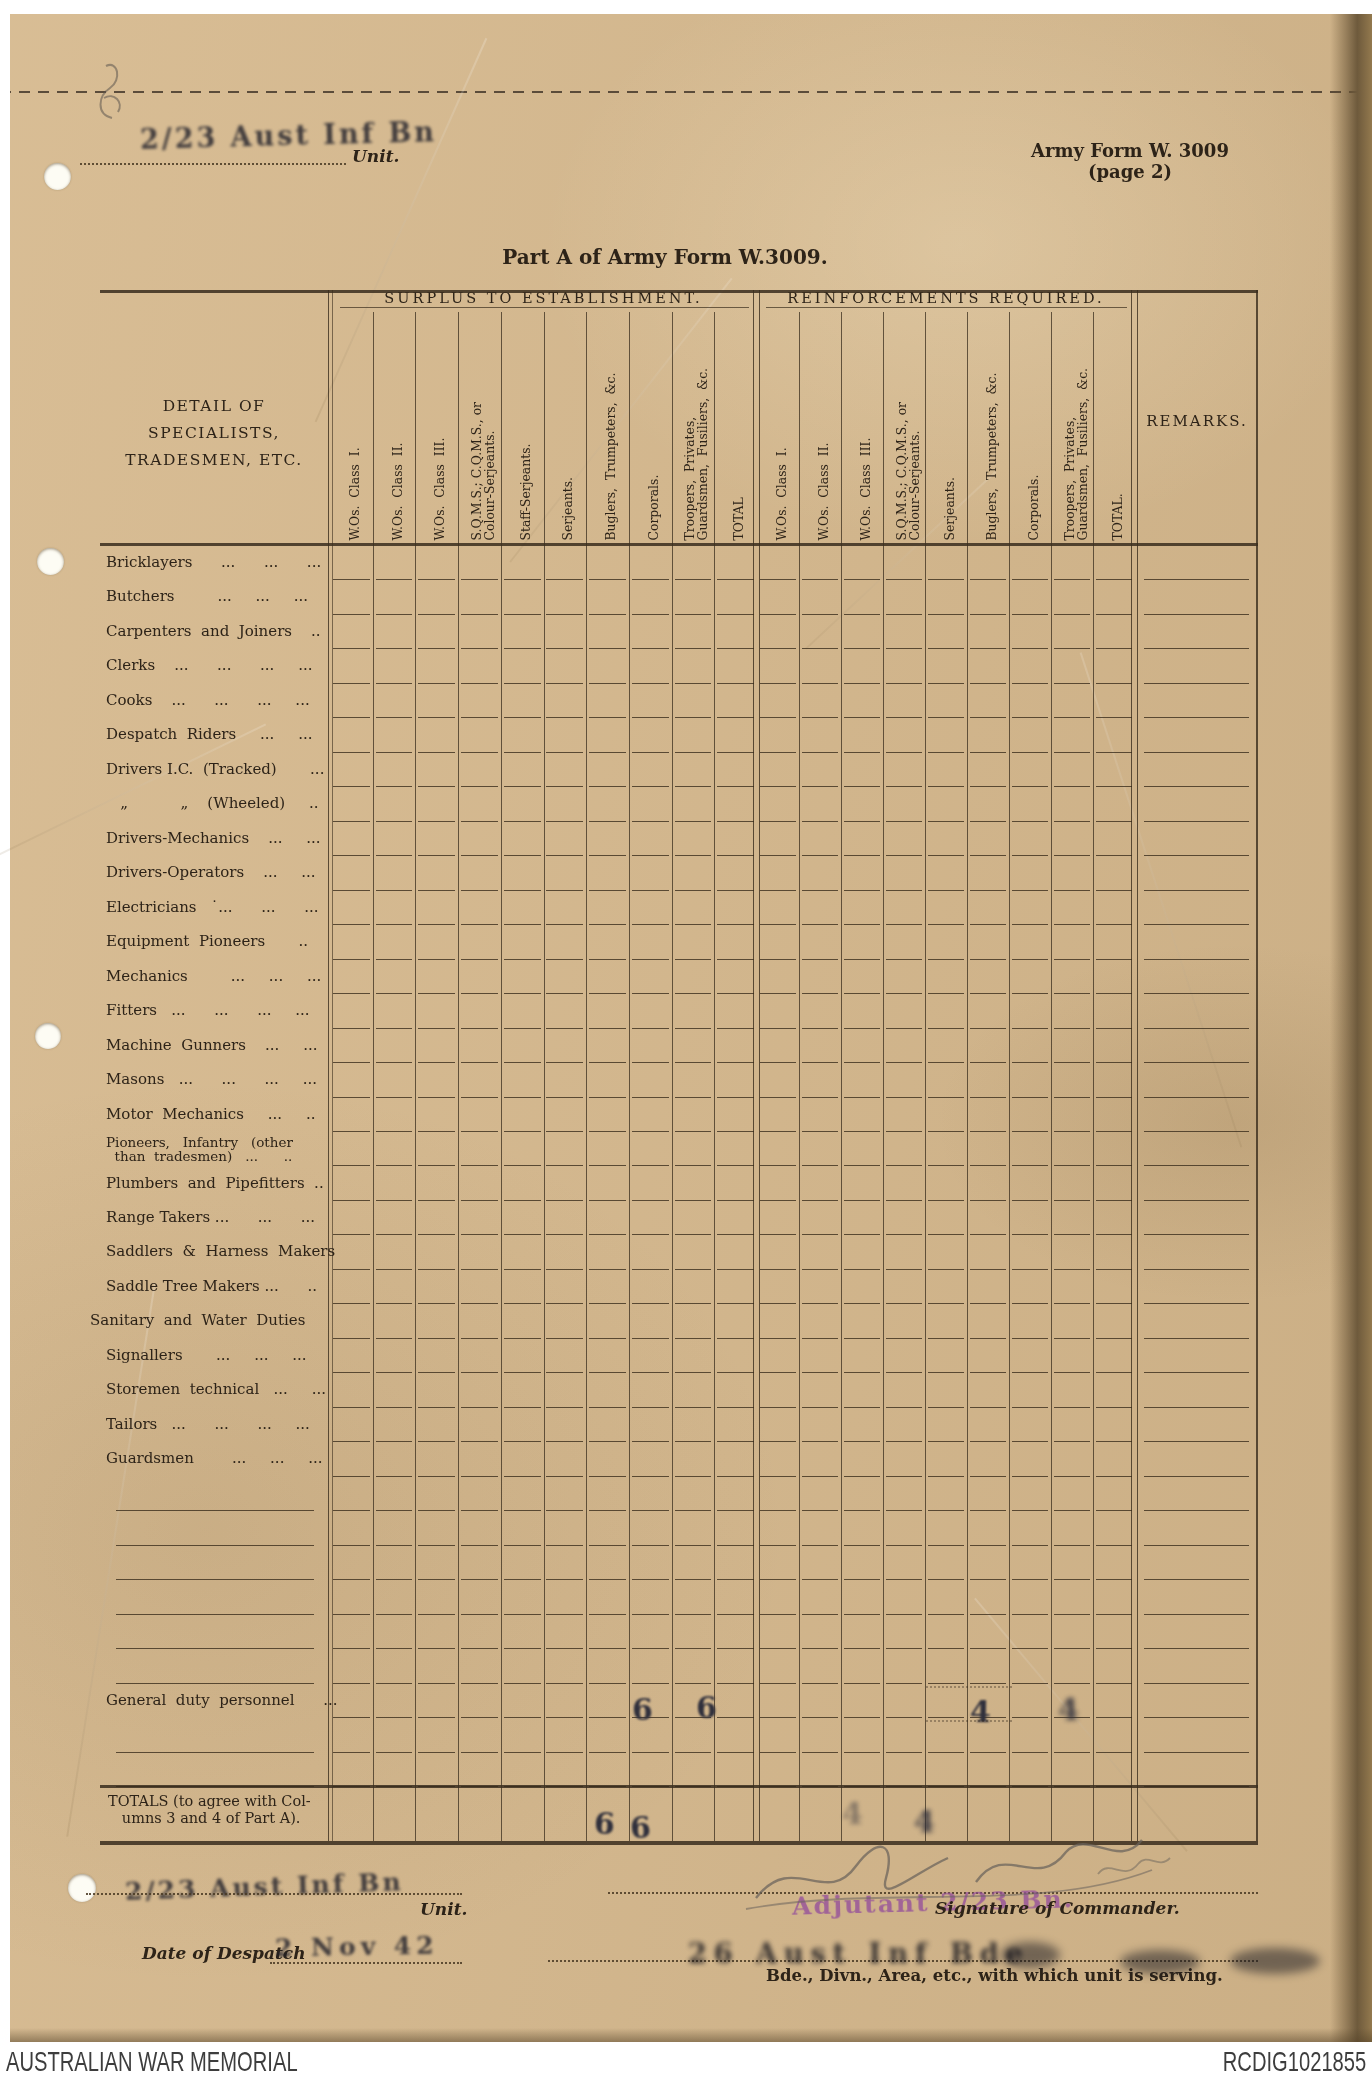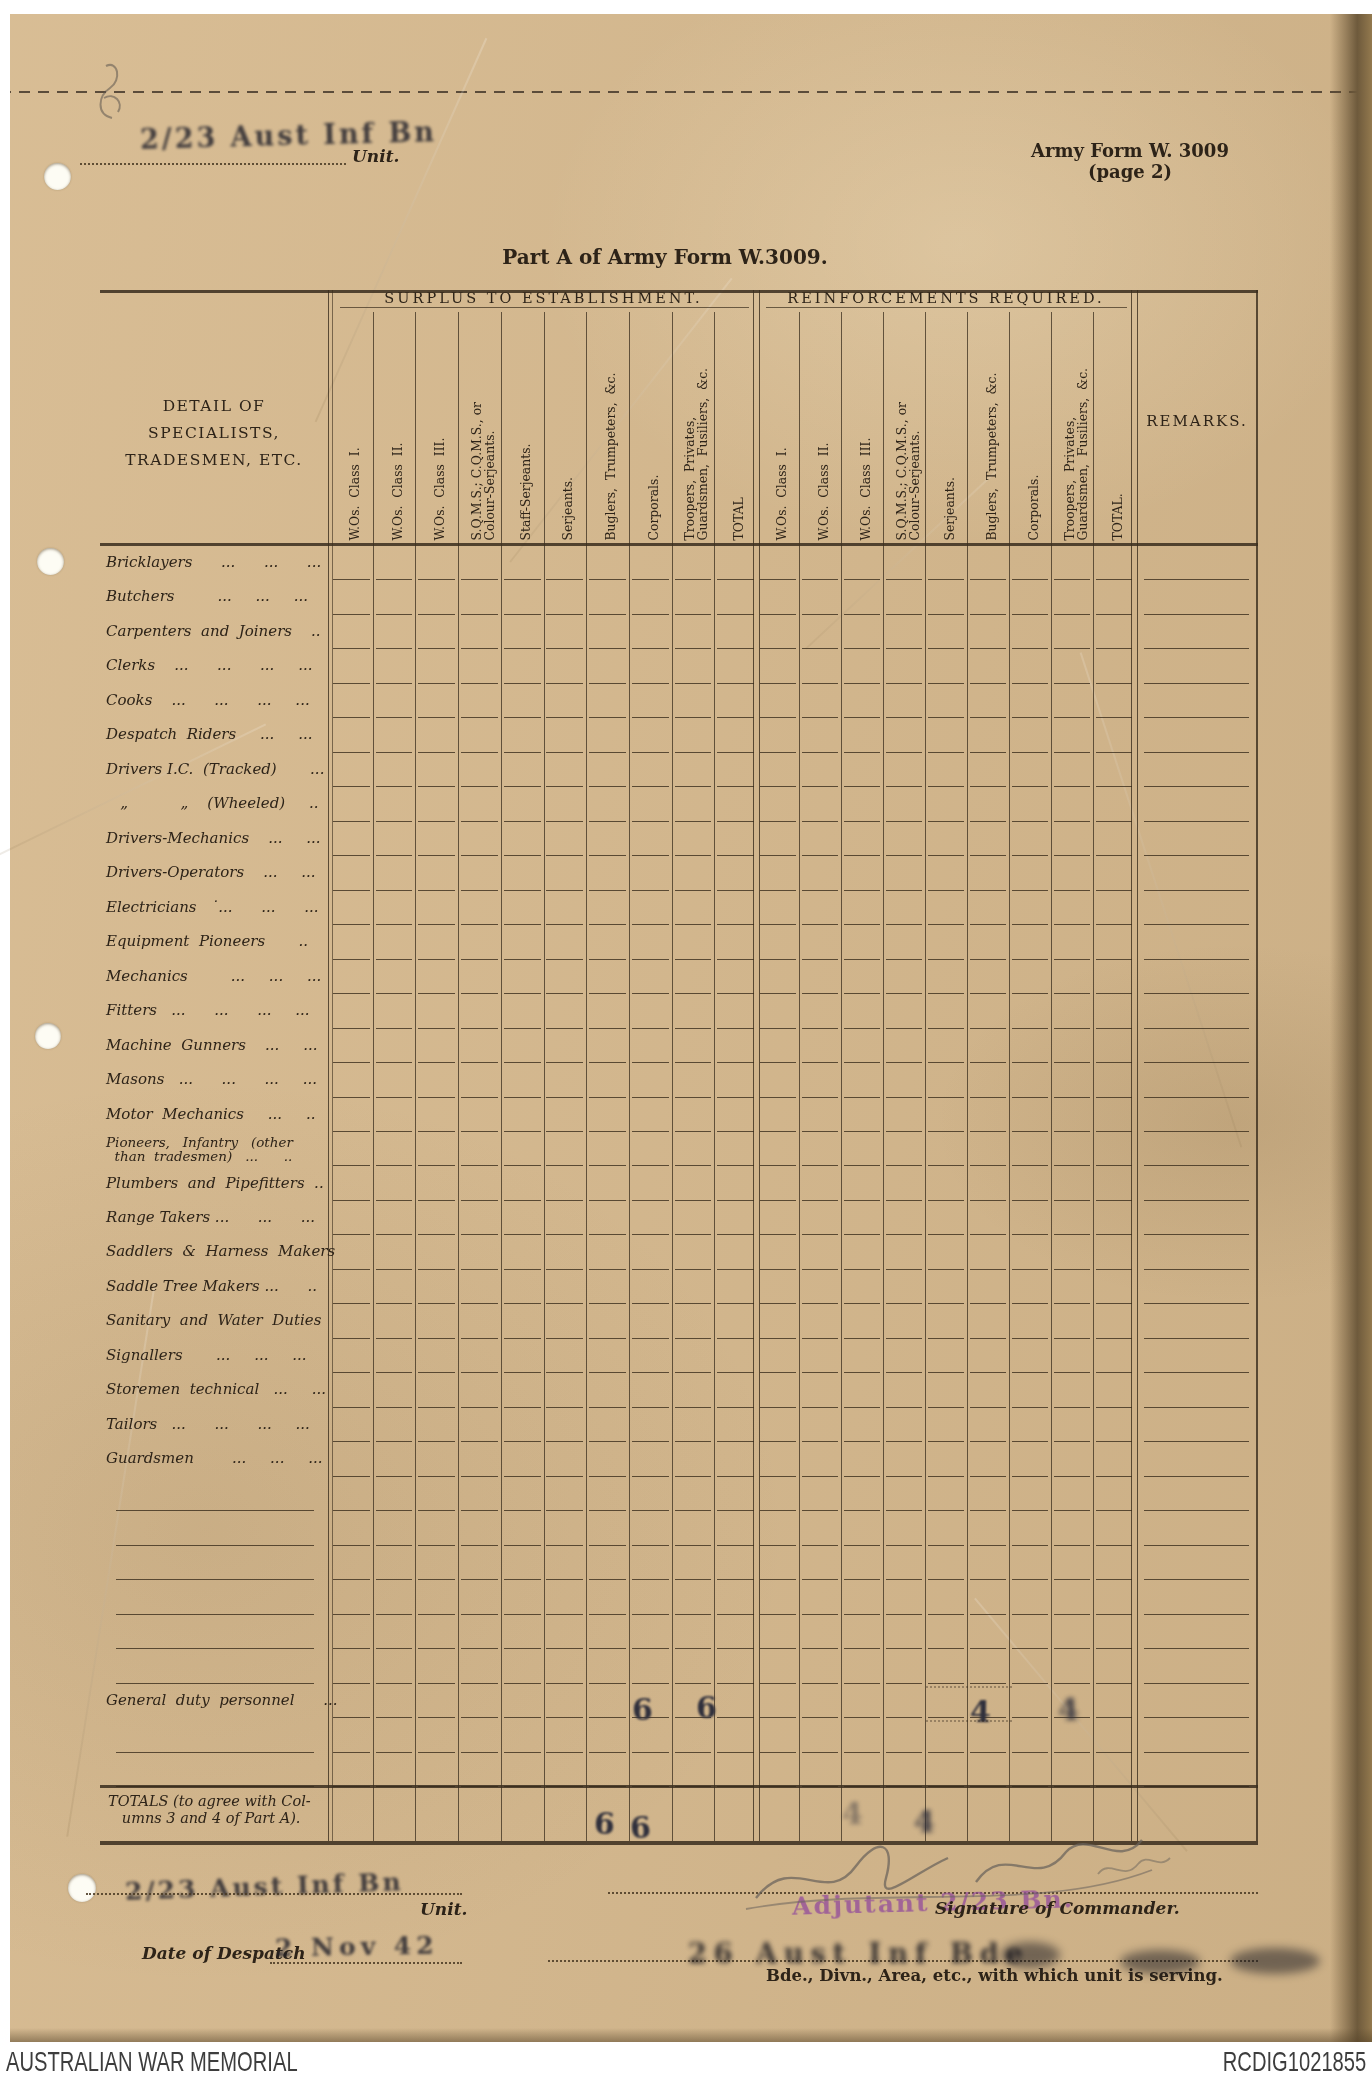--- a/index.html
+++ b/index.html
@@ -45,21 +45,21 @@
     letter-spacing:7px;opacity:.85;white-space:nowrap;}
   .hand{position:absolute;font-weight:bold;font-size:30px;color:#30303c;filter:blur(1.2px);}
   .hand.faint{opacity:.45;filter:blur(2px);}
   .dotline{position:absolute;border-bottom:2px dotted #4a3a24;height:0;opacity:.85;}
 
   
   .tline{position:absolute;background:#3a2d1d;}
   .cell-dash{position:absolute;}
   .cell-dash::after{content:"";position:absolute;left:7%;right:7%;bottom:0;height:1px;
     background:rgba(55,42,26,.78);}
-  .row-label{position:absolute;font-size:15px;white-space:pre;line-height:16px;padding-left:6px;font-style:italic;}
+  .row-label{position:absolute;font-size:15px;white-space:pre;line-height:16px;padding-left:6px;}
   .row-label.tiny{font-size:13.5px;line-height:14px;}
   .colhead{position:absolute;transform:rotate(-90deg);font-size:12.4px;line-height:13.5px;
     white-space:pre;display:flex;align-items:center;color:#2d2318;}
   .group-title{position:absolute;text-align:center;font-size:14.5px;letter-spacing:3px;font-weight:normal;}
   .head-label{position:absolute;text-align:center;font-size:15.5px;letter-spacing:1.5px;line-height:27px;}
   .stamp-dotbox{position:absolute;border-top:2px dotted rgba(40,30,20,.55);
     border-bottom:2px dotted rgba(40,30,20,.55);}
 
   
   .footer{position:absolute;left:0;top:2042px;width:1372px;height:40px;background:#ffffff;}
@@ -642,21 +642,21 @@
     <div class="cell-dash" style="left: 757px; top: 1304.39px; width: 42px; height: 34.4722px;"></div>
     <div class="cell-dash" style="left: 799px; top: 1304.39px; width: 42px; height: 34.4722px;"></div>
     <div class="cell-dash" style="left: 841px; top: 1304.39px; width: 42px; height: 34.4722px;"></div>
     <div class="cell-dash" style="left: 883px; top: 1304.39px; width: 42px; height: 34.4722px;"></div>
     <div class="cell-dash" style="left: 925px; top: 1304.39px; width: 42px; height: 34.4722px;"></div>
     <div class="cell-dash" style="left: 967px; top: 1304.39px; width: 42px; height: 34.4722px;"></div>
     <div class="cell-dash" style="left: 1009px; top: 1304.39px; width: 42px; height: 34.4722px;"></div>
     <div class="cell-dash" style="left: 1051px; top: 1304.39px; width: 42px; height: 34.4722px;"></div>
     <div class="cell-dash" style="left: 1093px; top: 1304.39px; width: 42px; height: 34.4722px;"></div>
     <div class="cell-dash" style="left: 1135px; top: 1304.39px; width: 123px; height: 34.4722px;"></div>
-    <div class="row-label" style="left: 100px; top: 1312.39px; width: 230px;">Sanitary  and  Water  Duties</div>
+    <div class="row-label" style="left: 84px; top: 1312.39px; width: 230px;">Sanitary  and  Water  Duties</div>
     <div class="cell-dash" style="left: 330px; top: 1338.86px; width: 42.7px; height: 34.4722px;"></div>
     <div class="cell-dash" style="left: 372.7px; top: 1338.86px; width: 42.7px; height: 34.4722px;"></div>
     <div class="cell-dash" style="left: 415.4px; top: 1338.86px; width: 42.7px; height: 34.4722px;"></div>
     <div class="cell-dash" style="left: 458.1px; top: 1338.86px; width: 42.7px; height: 34.4722px;"></div>
     <div class="cell-dash" style="left: 500.8px; top: 1338.86px; width: 42.7px; height: 34.4722px;"></div>
     <div class="cell-dash" style="left: 543.5px; top: 1338.86px; width: 42.7px; height: 34.4722px;"></div>
     <div class="cell-dash" style="left: 586.2px; top: 1338.86px; width: 42.7px; height: 34.4722px;"></div>
     <div class="cell-dash" style="left: 628.9px; top: 1338.86px; width: 42.7px; height: 34.4722px;"></div>
     <div class="cell-dash" style="left: 671.6px; top: 1338.86px; width: 42.7px; height: 34.4722px;"></div>
     <div class="cell-dash" style="left: 714.3px; top: 1338.86px; width: 42.7px; height: 34.4722px;"></div>

